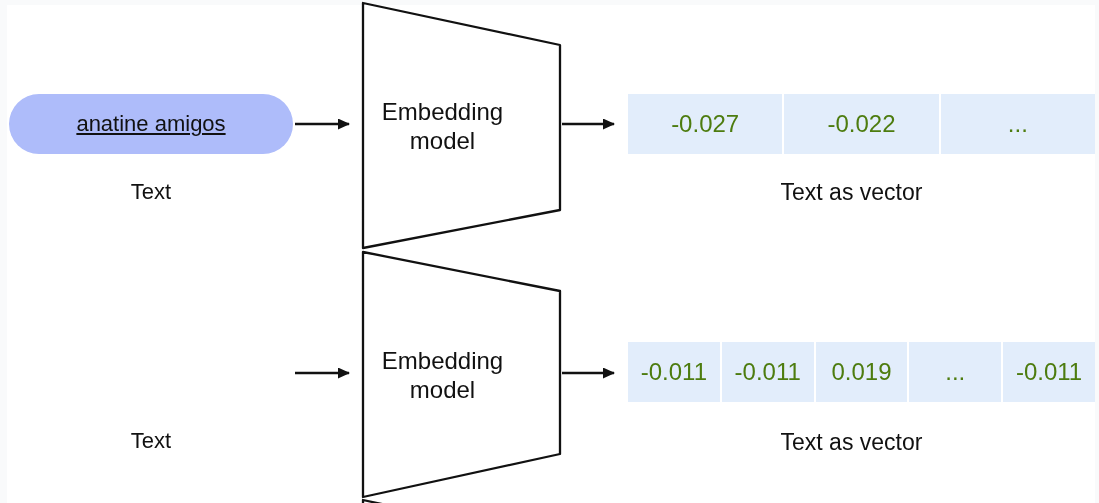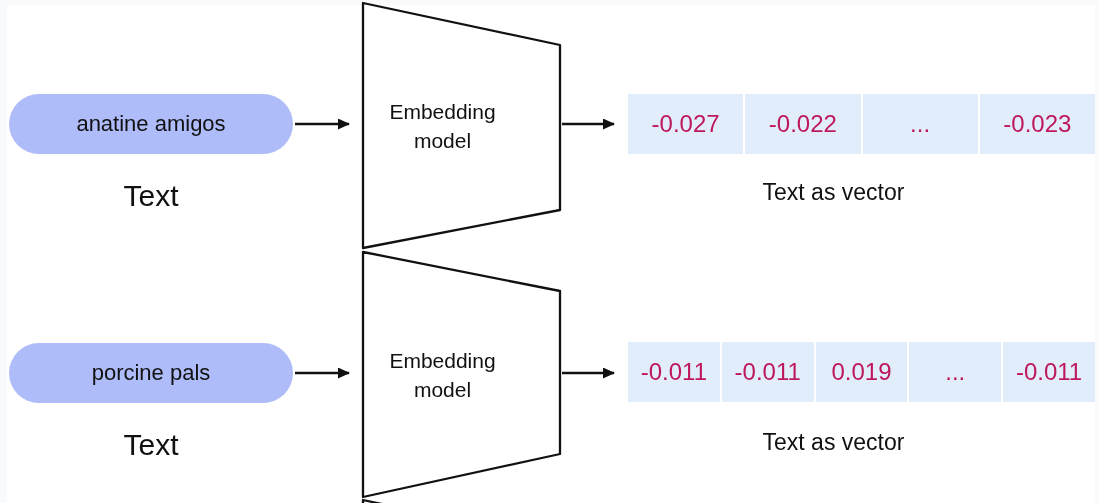--- a/index.html
+++ b/index.html
@@ -46,42 +46,43 @@
     left: 9px;
     width: 284px;
     height: 60px;
     border-radius: 30px;
     background: var(--pill_bg, #aebcfa);
     display: flex;
     align-items: center;
     justify-content: center;
     font-size: 22px;
     color: #111111;
+    text-decoration: underline;
   }
   .pill-1 { top: 94px; }
   .pill-2 { top: 343px; }
   .under-label {
     position: absolute;
     left: 9px;
     width: 284px;
     text-align: center;
-    font-size: 30px;
+    font-size: 22px;
     color: #111111;
   }
   .under-label-1 { top: 179px; }
   .under-label-2 { top: 428px; }
   .model-label {
     position: absolute;
     left: 363px;
     width: 159px;
     display: flex;
     align-items: center;
     justify-content: center;
     text-align: center;
-    font-size: 21px;
+    font-size: 24px;
     line-height: 29px;
     color: #111111;
   }
   .model-label-1 { top: 3px; height: 245px; }
   .model-label-2 { top: 252px; height: 245px; }
   .model-label .inner { width: 150px; }
   .vector-row {
     position: absolute;
     left: 628px;
     width: 467px;
@@ -91,26 +92,26 @@
   }
   .vector-row-1 { top: 94px; }
   .vector-row-2 { top: 342px; }
   .vector-cell {
     flex: 1 1 0;
     background: var(--cell_bg, #e2edfb);
     display: flex;
     align-items: center;
     justify-content: center;
     font-size: 24px;
-    color: #be185d;
+    color: #4d7c0f;
     white-space: nowrap;
   }
   .vector-label {
     position: absolute;
-    left: 600px;
+    left: 618px;
     width: 467px;
     text-align: center;
     font-size: 23px;
     color: #111111;
   }
   .vector-label-1 { top: 179px; }
   .vector-label-2 { top: 429px; }
 </style>
 </head>
 <body>
@@ -140,27 +141,23 @@
     <span>anatine amigos</span>
   </div>
   <div class="under-label under-label-1">Text</div>
   <div class="model-label model-label-1">
     <div class="inner">Embedding model</div>
   </div>
   <div class="vector-row vector-row-1">
     <div class="vector-cell">-0.027</div>
     <div class="vector-cell">-0.022</div>
     <div class="vector-cell">...</div>
-    <div class="vector-cell">-0.023</div>
   </div>
   <div class="vector-label vector-label-1">Text as vector</div>
 
-  <div class="pill pill-2">
-    <span>porcine pals</span>
-  </div>
   <div class="under-label under-label-2">Text</div>
   <div class="model-label model-label-2">
     <div class="inner">Embedding model</div>
   </div>
   <div class="vector-row vector-row-2">
     <div class="vector-cell">-0.011</div>
     <div class="vector-cell">-0.011</div>
     <div class="vector-cell">0.019</div>
     <div class="vector-cell">...</div>
     <div class="vector-cell">-0.011</div>

